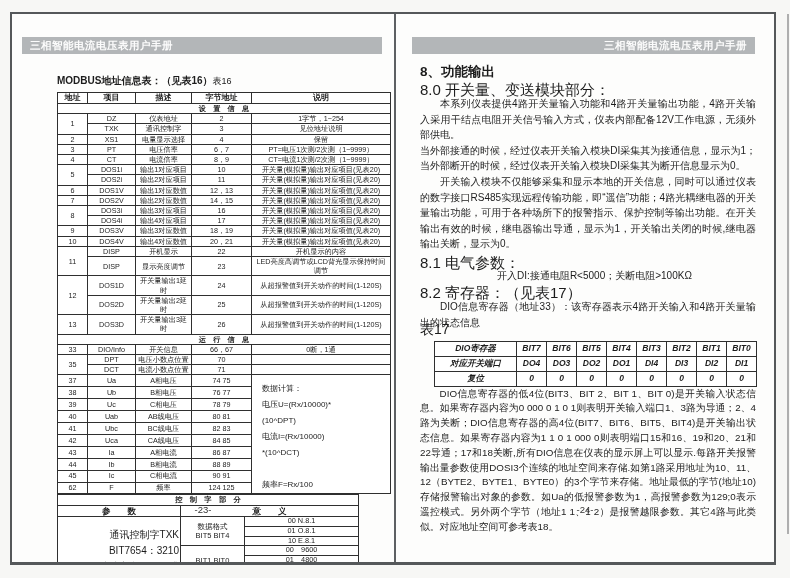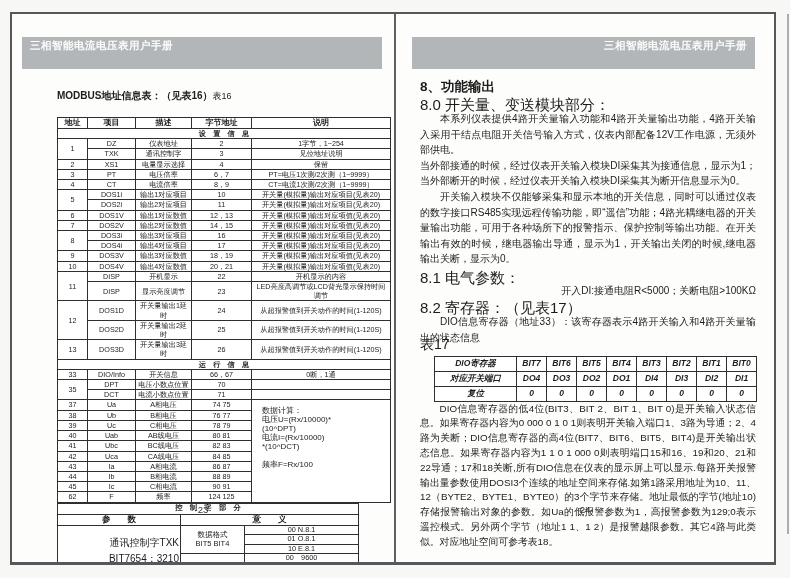--- a/index.html
+++ b/index.html
@@ -13,64 +13,64 @@
   .sheet {
     position:absolute; left:10px; top:12px; width:766px; height:553px;
     background:#fdfdfc; border:2px solid #55585a; border-bottom-width:3px;
     display:flex;
   }
   .page { position:relative; overflow:hidden; height:100%; }
   .page-left  { width:384px; border-right:2px solid #5d6063; }
   .page-right { flex:1; }
 
   .hdr-bar {
-    height:32px; background:#b3b6b8; color:#fcfcfc;
+    height:17px; background:#b3b6b8; color:#fcfcfc;
     font-size:10.5px; font-weight:bold; line-height:16px; padding:0 8px;
     letter-spacing:0.5px;
   }
   .page-left  .hdr-bar { margin:23px 12px 0 10px; }
   .page-right .hdr-bar { margin:23px 19px 0 16px; text-align:right; }
 
   
   .left-body { margin-left:45px; width:333px; }
   .caption-row {
     display:flex; align-items:flex-end;
     margin-top:20px;
   }
   .caption { font-weight:bold; font-size:10px; }
   .tbl-label16 { font-size:9px; margin-right:18px; }
 
   table { border-collapse:collapse; table-layout:fixed; background:#fff; }
   td, th {
     border:1px solid #2f2f2f; text-align:center; vertical-align:middle;
     padding:0 1px; font-weight:normal; overflow:hidden; white-space:pre-wrap;
   }
-  #t16 { width:333px; margin-top:14px; }
+  #t16 { width:333px; margin-top:4px; }
   #t16 td, #t16 th { font-size:7.2px; line-height:9.2px; height:10px; }
   #t16 tr.header th { font-weight:bold; font-size:8px; height:11px; }
   tr.section td { font-weight:bold; font-size:9px; height:11px; }
   #t16 td.calc {
-    text-align:left; vertical-align:top; font-size:8px; line-height:9px;
+    text-align:left; vertical-align:top; font-size:8px; line-height:16px;
     padding:6px 0 0 10px;
   }
 
   #tctl { width:301px; }
   #tctl td { font-size:7.3px; line-height:8.6px; height:9px; }
   #tctl tr.section td { height:11px; }
   #tctl tr.subheader td { font-weight:bold; font-size:8.5px; height:11px; }
   #tctl td.param { text-align:right; padding-left:10px; font-size:10px; line-height:16px; }
   #tctl td.mid { font-size:7.5px; line-height:9px; }
 
   
   .right-body { margin:0 18px 0 24px; }
   h1 { font-size:13.5px; font-weight:bold; margin:10px 0 0 0; line-height:15px; }
   h2 { font-size:15px; font-weight:normal; margin:4px 0 0 0; line-height:13px; }
   p  { margin:0; font-size:10px; line-height:15.6px; text-align:justify; }
   p.indent { text-indent:2em; }
-  p.sub { padding-left:1.3em; line-height:13.5px; text-align:right; }
+  p.sub { padding-left:1.3em; line-height:13.5px; text-align:center; }
   .tbl-label17 { text-align:left; font-size:14px; padding-right:14px; margin-top:-10px; }
   #t17 { width:322px; margin:2px 0 0 14px; }
   #t17 td, #t17 th { font-size:8.5px; font-weight:bold; height:15px; line-height:13px;font-style:italic; }
   p.after-table { font-size:9.8px; line-height:14.8px; }
 
   .pagenum {
     position:absolute; top:490px; left:0; width:100%;
     text-align:center; font-size:9.5px; color:#333;
   }
   .scan-line {

